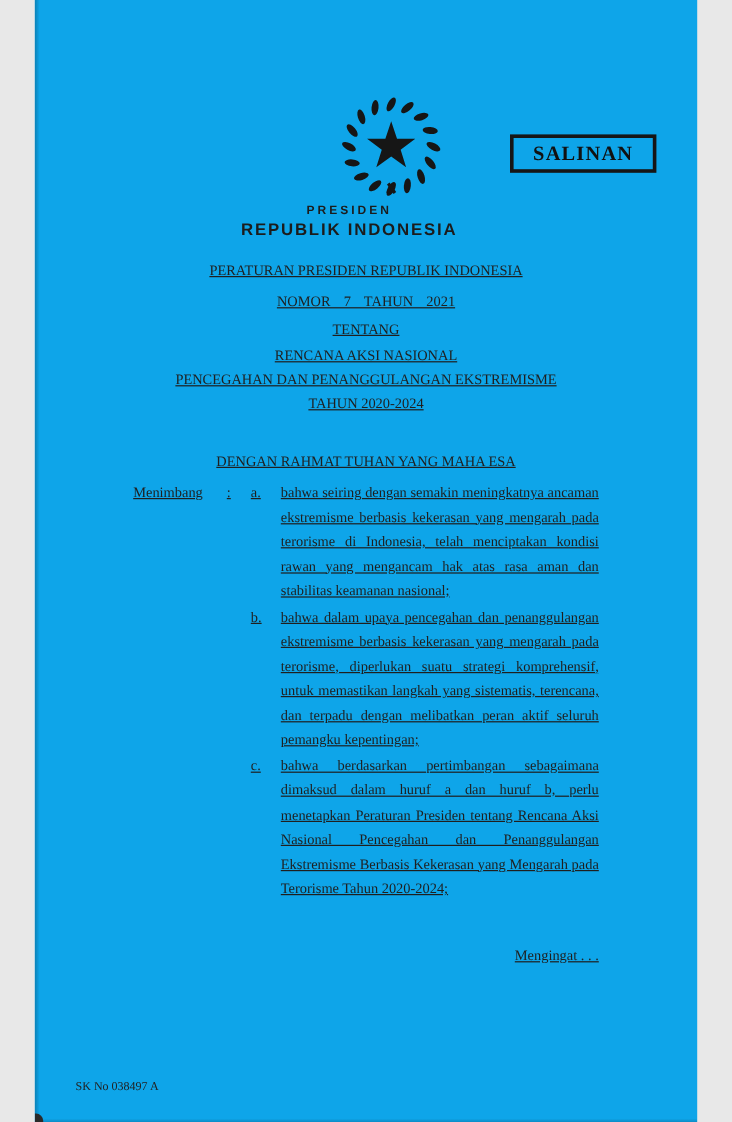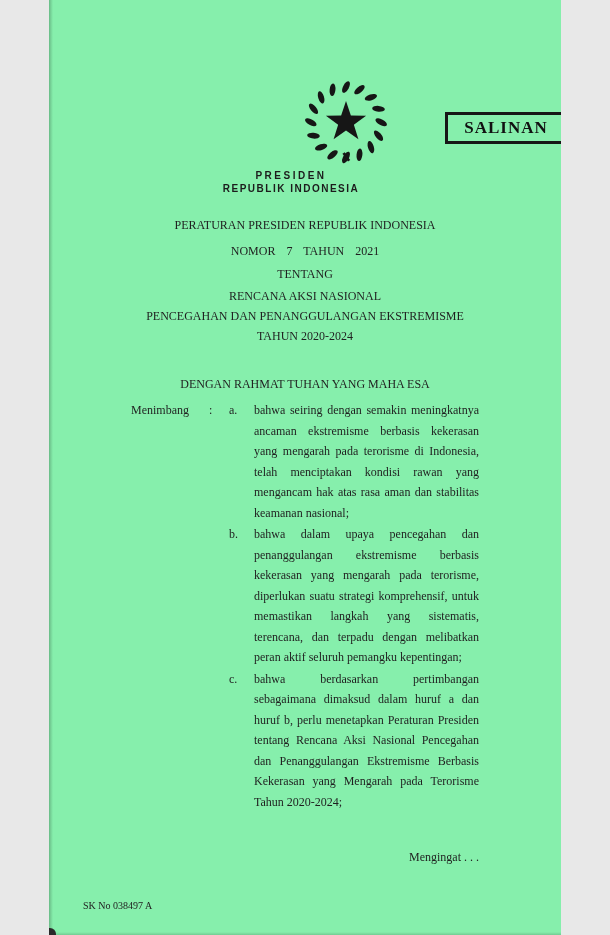--- a/index.html
+++ b/index.html
@@ -2,27 +2,28 @@
 <html><head>
 <meta charset="utf-8">
 <style>
   html, body {
     margin: 0;
     padding: 0;
     background: #e8e8e8;
   }
   .page {
     position: relative;
-    width: 512px;
+    width: 552px;
     height: 935px;
     margin: 0 auto;
-    background: #86efac;
+    background: #0ea5e9;
     overflow: hidden;
     font-family: "Liberation Serif", serif;
     color: #1f1f1f;
+    text-decoration: underline;
   }
   
   .scan-edge-left {
     position: absolute;
     left: 0; top: 0; bottom: 0;
     width: 4px;
     background: linear-gradient(to right, rgba(0,0,0,0.22), rgba(0,0,0,0));
     pointer-events: none;
   }
   .scan-edge-bottom {
@@ -73,21 +74,21 @@
     text-align: center;
     font-family: "Liberation Sans", sans-serif;
     font-weight: bold;
     color: #1c1c1c;
   }
   .letterhead .lh1 {
     font-size: 10px;
     letter-spacing: 2.5px;
   }
   .letterhead .lh2 {
-    font-size: 10px;
+    font-size: 14px;
     letter-spacing: 1.5px;
     margin-top: 2px;
   }
 
   .body {
     position: relative;
     padding: 215px 82px 0 82px;
     font-size: 12px;
     line-height: 20px;
   }

